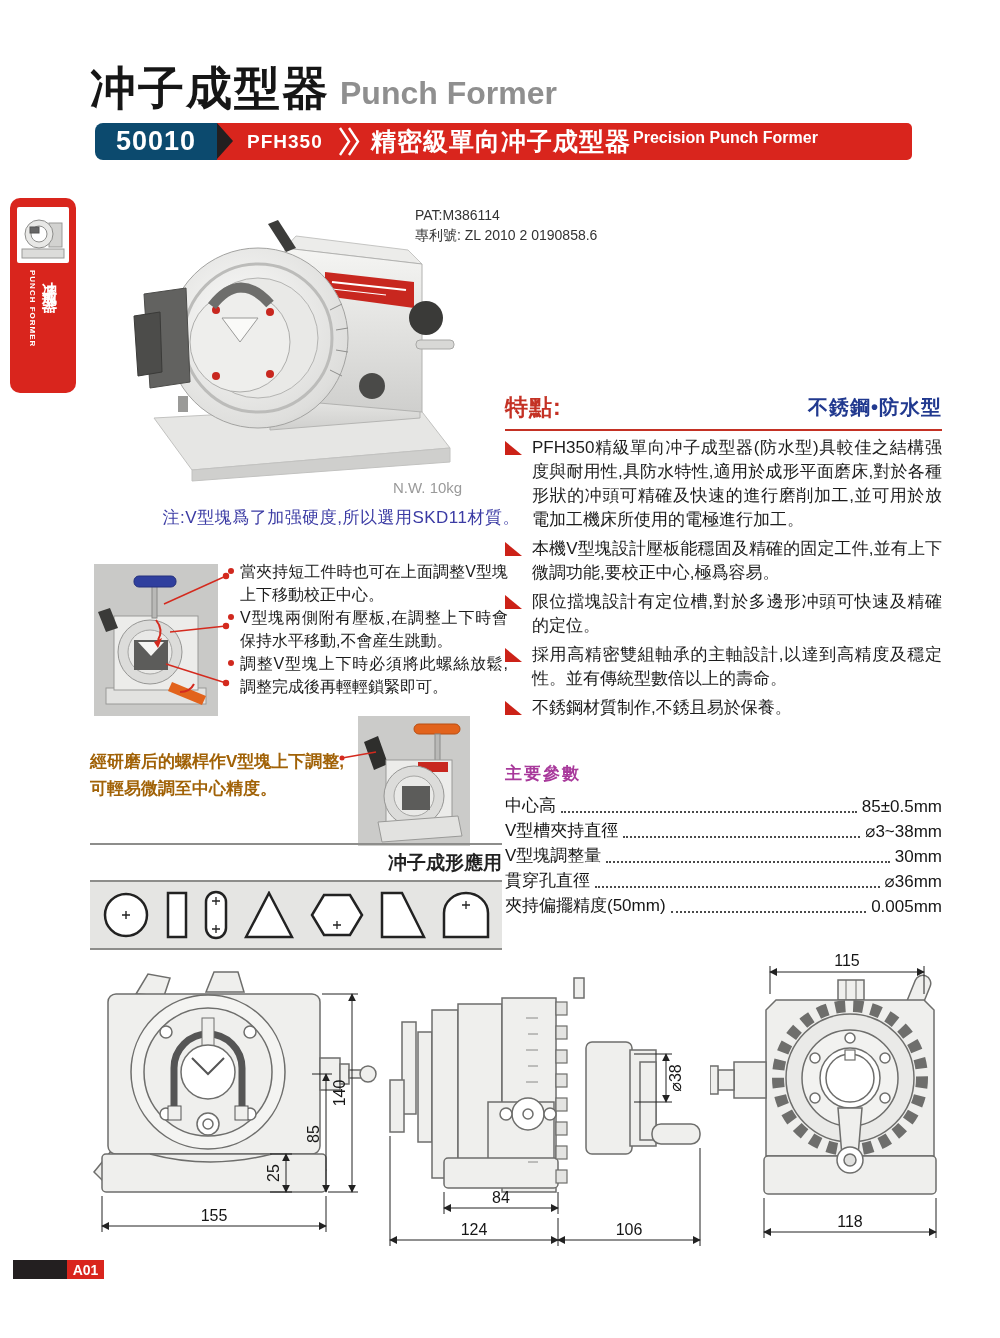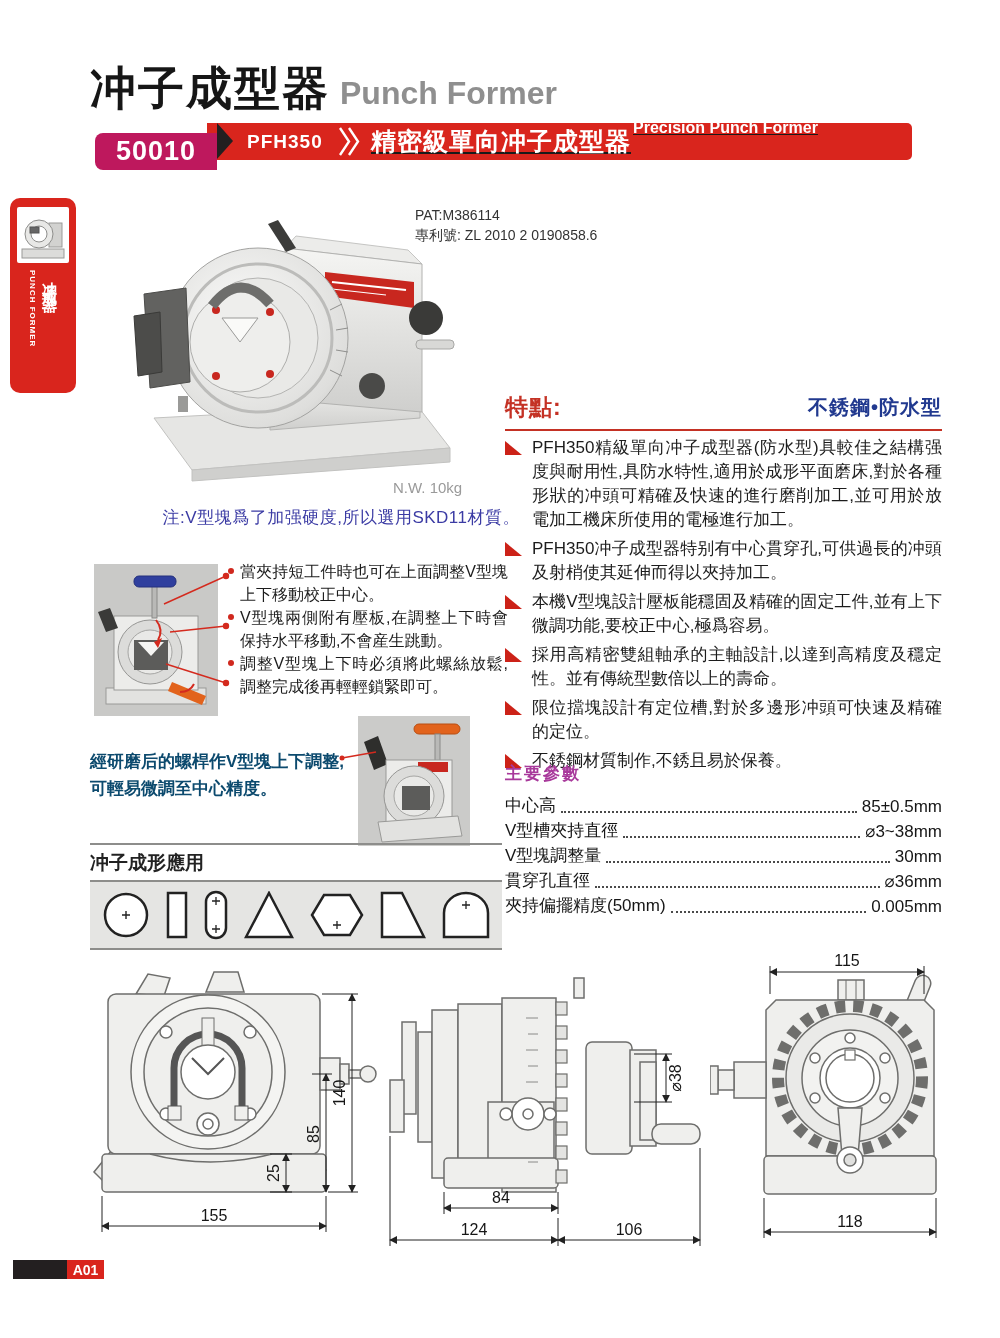--- a/index.html
+++ b/index.html
@@ -6,28 +6,28 @@
   .page{position:relative;width:1000px;height:1338px;background:#fff;overflow:hidden;
         font-family:"Liberation Sans","DejaVu Sans",sans-serif;color:#1a1a1a;}
 
   
   .title-row{position:absolute;left:90px;top:58px;white-space:nowrap;}
   .title-zh{font-size:46px;font-weight:700;color:#161616;letter-spacing:2px;}
   .title-en{font-size:32px;font-weight:700;color:#8f8f8f;margin-left:10px;}
 
   .banner{position:absolute;left:95px;top:123px;width:817px;height:37px;}
   .banner-red{position:absolute;left:112px;top:0;right:0;height:37px;background:#d9251d;border-radius:0 5px 5px 0;}
-  .banner-black{position:absolute;left:0;top:10px;width:122px;height:37px;background:#be185d;border-radius:8px 0 0 8px;
+  .banner-black{position:absolute;left:0;top:0;width:122px;height:37px;background:#0c4a6e;border-radius:8px 0 0 8px;
                 display:flex;align-items:center;justify-content:center;text-align:center;}
   .banner-black span{color:#fff;font-size:27px;font-weight:700;letter-spacing:1px;}
   .banner-arrow{position:absolute;left:122px;top:0;width:0;height:0;
                 border-top:18.5px solid transparent;border-bottom:18.5px solid transparent;border-left:16px solid #231f20;}
   .banner-code{position:absolute;left:152px;top:0;height:37px;line-height:37px;color:#fff;font-size:19px;font-weight:700;letter-spacing:1px;}
   .banner-chev{position:absolute;left:243px;top:3px;}
-  .banner-names{position:absolute;left:276px;top:0;height:37px;display:flex;align-items:flex-start;text-decoration:underline;}
+  .banner-names{position:absolute;left:276px;top:0;height:37px;display:flex;align-items:center;}
   .banner-zh{color:#fff;font-size:25px;font-weight:700;line-height:37px;letter-spacing:1px;}
   .banner-en{color:#fff;font-size:16px;font-weight:700;margin-left:2px;position:relative;top:-4px;}
 
   
   .side-tab{position:absolute;left:10px;top:198px;width:66px;height:195px;background:#d9251d;border-radius:10px;}
   .side-tab-photo{position:absolute;left:7px;top:9px;width:52px;height:56px;background:#fff;border-radius:2px;overflow:hidden;}
   .side-tab-text{position:absolute;left:0;top:72px;width:66px;display:flex;flex-direction:row;justify-content:center;gap:3px;}
   .side-en{writing-mode:vertical-rl;font-size:8px;letter-spacing:1px;color:#fff;font-weight:700;}
   .side-zh{writing-mode:vertical-rl;font-size:15px;letter-spacing:4px;color:#fff;font-weight:700;}
 
@@ -38,28 +38,28 @@
   .note{position:absolute;left:90px;top:506px;width:430px;font-size:17px;color:#3b3ba4;letter-spacing:0.5px;text-align:right;}
 
   
   .callout-img1{position:absolute;left:94px;top:564px;}
   .callout-leaders{position:absolute;left:150px;top:566px;z-index:3;}
   .callout-list{position:absolute;left:228px;top:560px;width:280px;}
   .callout-item{position:relative;padding-left:12px;font-size:16px;line-height:23px;color:#1c1c1c;text-align:justify;}
   .callout-item .dot{position:absolute;left:0;top:8px;width:6px;height:6px;border-radius:50%;background:#d0281e;}
 
   
-  .adjust-note{position:absolute;left:90px;top:748px;width:268px;font-size:17px;line-height:27px;color:#0c4a6e;font-weight:700;}
+  .adjust-note{position:absolute;left:90px;top:748px;width:268px;font-size:17px;line-height:27px;color:#a16207;font-weight:700;}
   .callout-img2{position:absolute;left:358px;top:716px;}
   .adjust-leader{position:absolute;left:338px;top:748px;z-index:3;}
 
   
   .app-section{position:absolute;left:90px;top:843px;width:412px;}
   .app-rule{height:0;border-top:2px solid #8d8d8b;}
-  .app-title{text-align:left;font-size:19px;font-weight:700;color:#222;padding:5px 0 4px;}
+  .app-title{text-align:right;font-size:19px;font-weight:700;color:#222;padding:5px 0 4px;}
   .app-strip{height:66px;background:#e5e5e3;border-top:2px solid #8d8d8b;border-bottom:2px solid #8d8d8b;
              display:flex;align-items:center;justify-content:space-between;padding:0 12px;}
 
   
   .features{position:absolute;left:505px;top:392px;width:437px;}
   .feat-head{display:flex;justify-content:space-between;align-items:center;border-bottom:2px solid #c43124;padding-bottom:6px;}
   .feat-title{font-size:23px;font-weight:700;color:#c43124;letter-spacing:1px;}
   .feat-badge{font-size:20px;font-weight:700;color:#21398f;letter-spacing:1px;}
   .feat-items{}
   .feat-item{position:relative;padding-left:27px;margin-top:5px;font-size:17px;line-height:24px;color:#1c1c1c;text-align:justify;}
@@ -280,33 +280,29 @@
       <span class="feat-title">特點:</span>
       <span class="feat-badge">不銹鋼•防水型</span>
     </div>
     <div class="feat-items">
       <div class="feat-item">
         <span class="tri"></span>
         <span>PFH350精級單向冲子成型器(防水型)具較佳之結構强度與耐用性,具防水特性,適用於成形平面磨床,對於各種形狀的冲頭可精確及快速的進行磨削加工,並可用於放電加工機床所使用的電極進行加工。</span>
       </div>
       <div class="feat-item">
         <span class="tri"></span>
-        <span>PFH350冲子成型器特别有中心貫穿孔,可供過長的冲頭及射梢使其延伸而得以夾持加工。</span>
-      </div>
-      <div class="feat-item">
-        <span class="tri"></span>
         <span>本機V型塊設計壓板能穩固及精確的固定工件,並有上下微調功能,要校正中心,極爲容易。</span>
       </div>
       <div class="feat-item">
         <span class="tri"></span>
-        <span>採用高精密雙組軸承的主軸設計,以達到高精度及穩定性。並有傳統型數倍以上的壽命。</span>
+        <span>限位擋塊設計有定位槽,對於多邊形冲頭可快速及精確的定位。</span>
       </div>
       <div class="feat-item">
         <span class="tri"></span>
-        <span>限位擋塊設計有定位槽,對於多邊形冲頭可快速及精確的定位。</span>
+        <span>採用高精密雙組軸承的主軸設計,以達到高精度及穩定性。並有傳統型數倍以上的壽命。</span>
       </div>
       <div class="feat-item">
         <span class="tri"></span>
         <span>不銹鋼材質制作,不銹且易於保養。</span>
       </div>
     </div>
   </div>
 
   <div class="specs">
     <div class="specs-title">主要參數</div>

